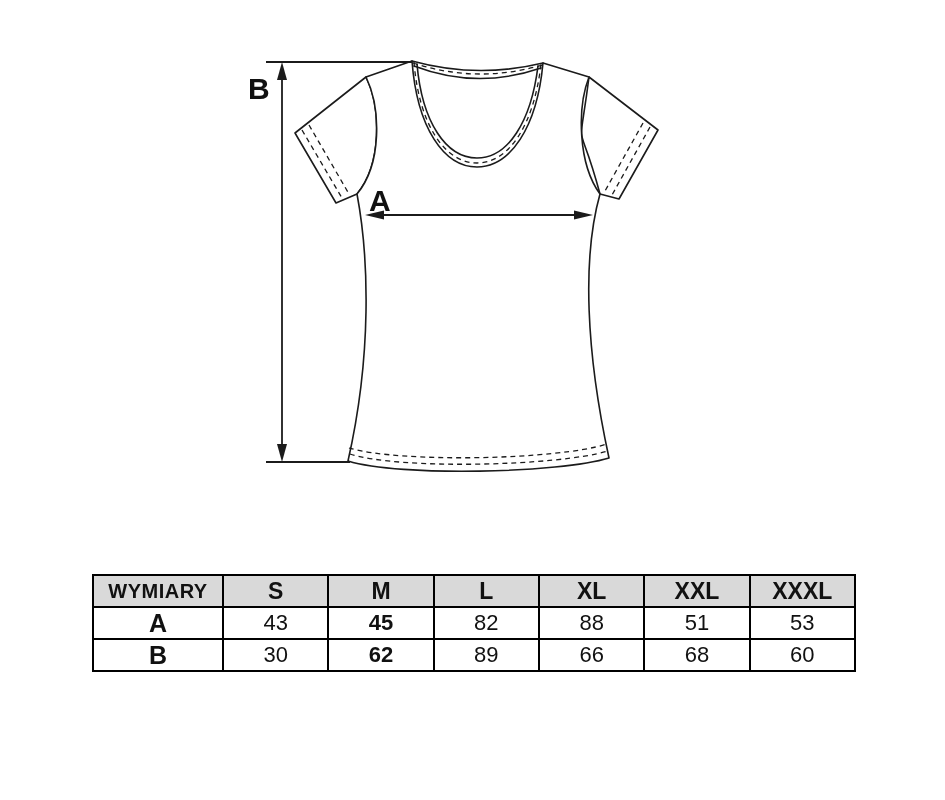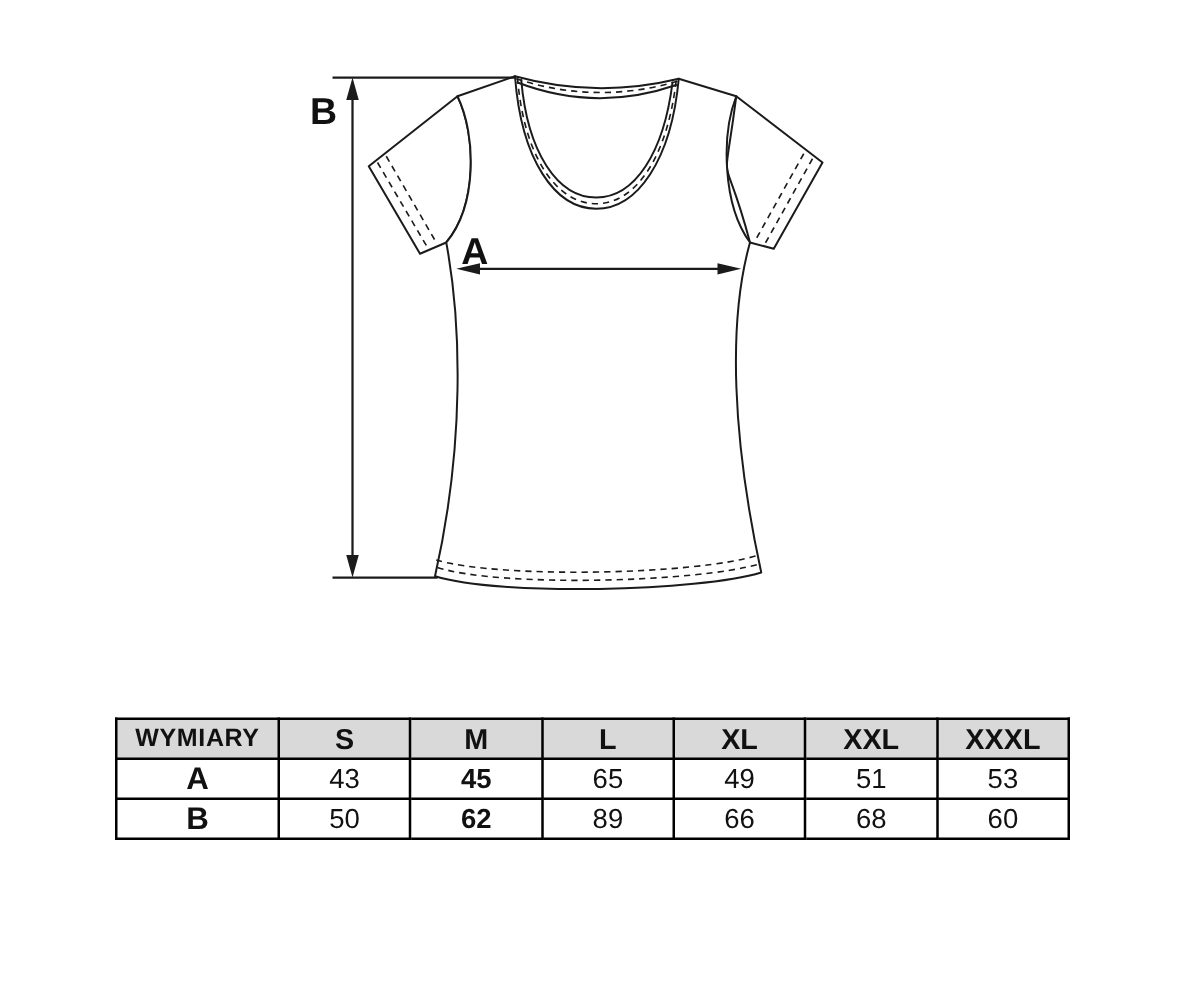--- a/index.html
+++ b/index.html
@@ -173,28 +173,28 @@
         <th>XL</th>
         <th>XXL</th>
         <th>XXXL</th>
       </tr>
     </thead>
     <tbody>
       <tr>
         <th>A</th>
         <td>43</td>
         <td class="m-col">45</td>
-        <td>65</td>
-        <td>49</td>
+        <td>82</td>
+        <td>88</td>
         <td>51</td>
         <td>53</td>
       </tr>
       <tr>
         <th>B</th>
-        <td>50</td>
+        <td>30</td>
         <td class="m-col">62</td>
         <td>89</td>
         <td>66</td>
         <td>68</td>
         <td>60</td>
       </tr>
     </tbody>
   </table>
 
 </div>

